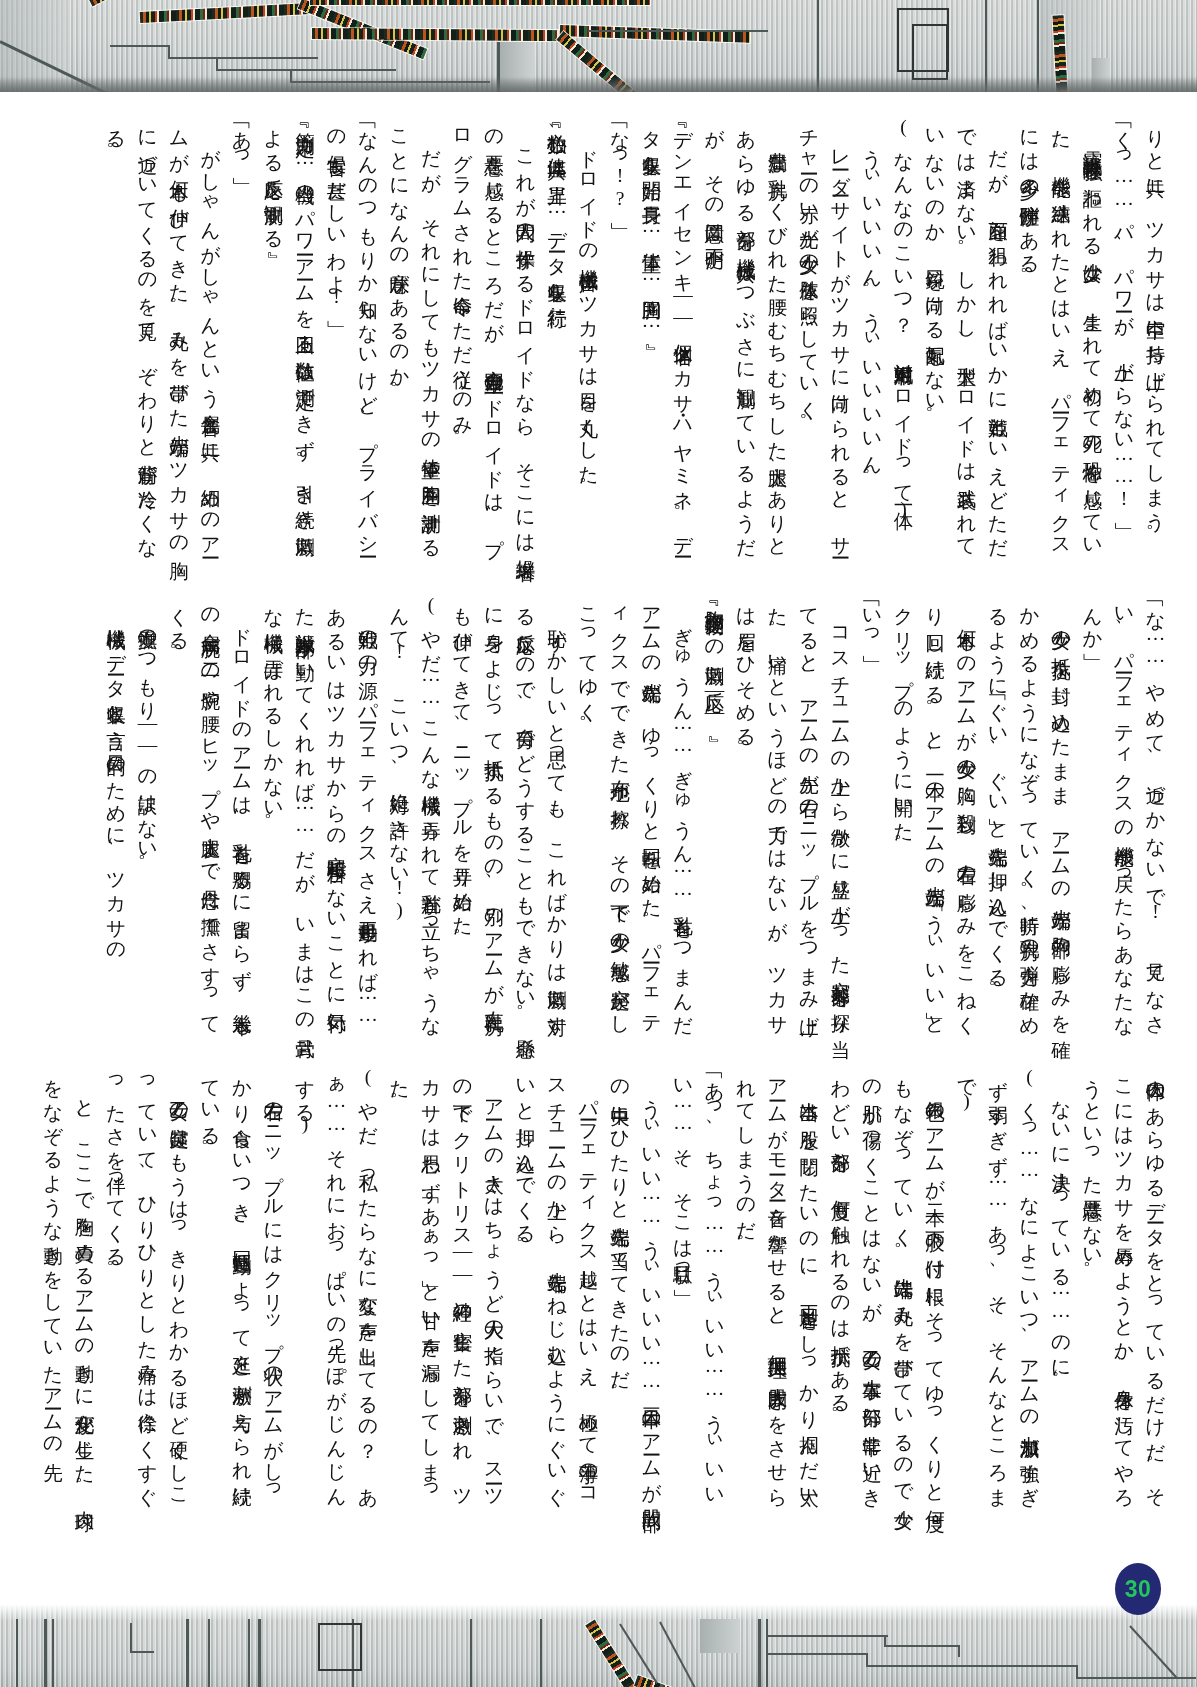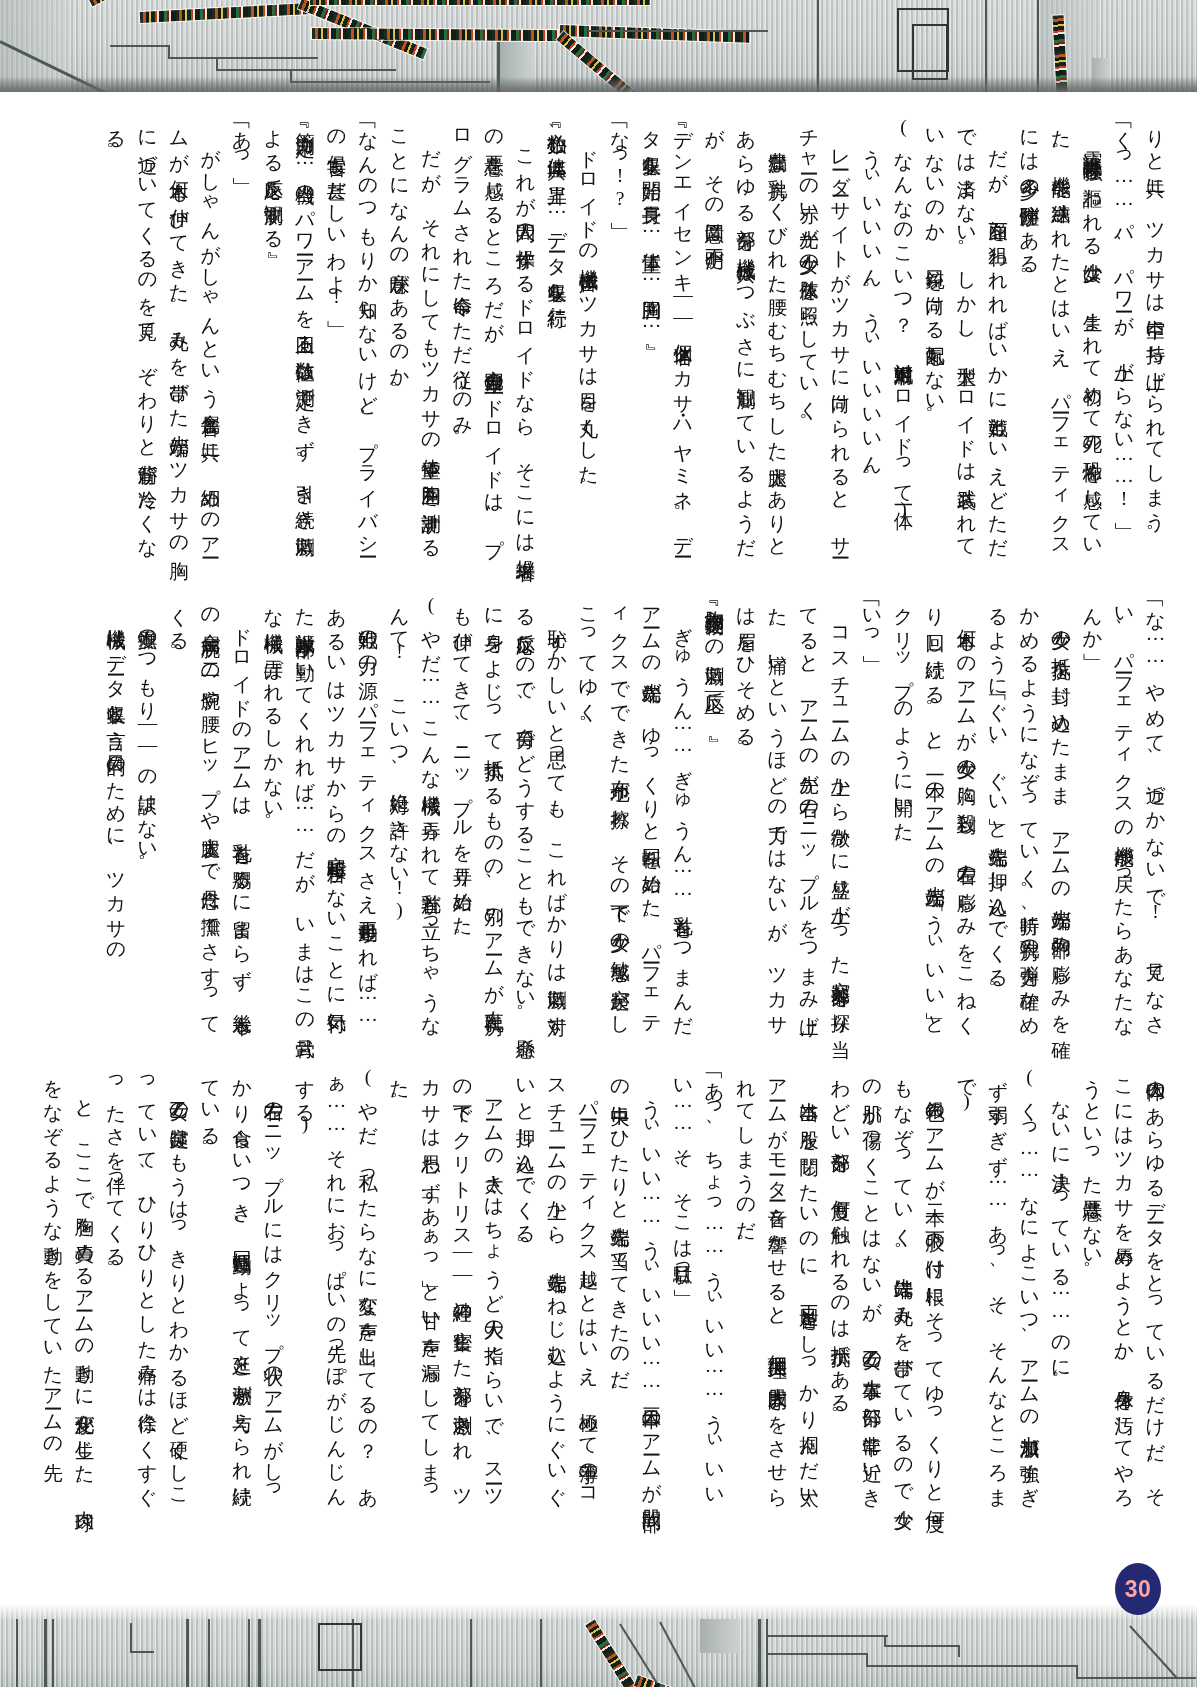--- a/index.html
+++ b/index.html
@@ -127,21 +127,21 @@
 
   
   .page-num {
     position: absolute;
     right: 36px;
     bottom: 72px;
     width: 46px;
     height: 52px;
     border-radius: 50%;
     background: #232a73;
-    color: #fca5a5;
+    color: #22c55e;
     display: flex;
     align-items: center;
     justify-content: center;
     font-family: "Liberation Sans", sans-serif;
     font-size: 23px;
     font-weight: 700;
     letter-spacing: 0.5px;
     z-index: 40;
   }
 </style>

